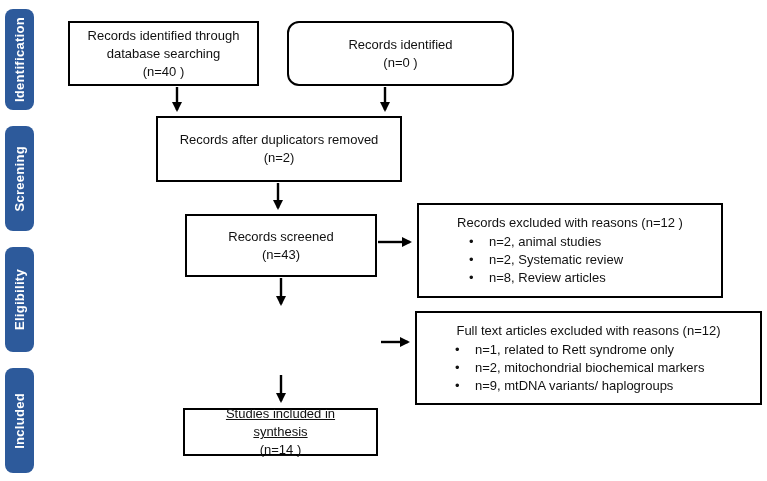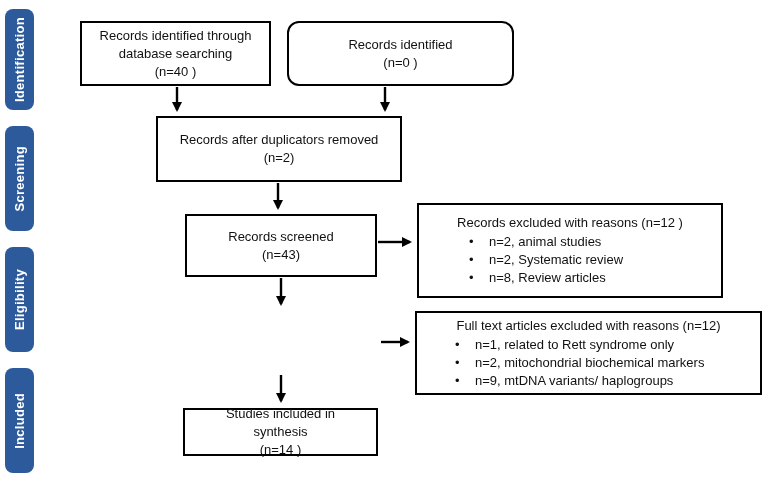--- a/index.html
+++ b/index.html
@@ -61,21 +61,21 @@
   <div class="stage" style="top:126px; height:105px; background:#2d5a9b;">
     <span>Screening</span>
   </div>
   <div class="stage" style="top:247px; height:105px; background:#2d5a9b;">
     <span>Eligibility</span>
   </div>
   <div class="stage" style="top:368px; height:105px; background:#2d5a9b;">
     <span>Included</span>
   </div>
 
-  <div class="box" style="left:80px; top:21px; width:191px; height:65px;">
+  <div class="box" style="left:68px; top:21px; width:191px; height:65px;">
     <div>Records identified through</div>
     <div>database searching</div>
     <div>(n=40 )</div>
   </div>
 
   <div class="box" style="left:287px; top:21px; width:227px; height:65px;border-radius:12px;">
     <div>Records identified</div>
     <div>(n=0 )</div>
   </div>
 
@@ -92,28 +92,28 @@
   <div class="reason-box" style="left:417px; top:203px; width:306px; height:95px;">
     <div class="reason-title">Records excluded with reasons (n=12 )</div>
     <ul class="reasons" style="margin-left:50px;">
       <li>n=2, animal studies</li>
       <li>n=2, Systematic review</li>
       <li>n=8, Review articles</li>
     </ul>
   </div>
 
 
-  <div class="reason-box" style="left:415px; top:311px; width:347px; height:84px;">
+  <div class="reason-box" style="left:415px; top:311px; width:347px; height:94px;">
     <div class="reason-title">Full text articles excluded with reasons (n=12)</div>
     <ul class="reasons" style="margin-left:38px;">
       <li>n=1, related to Rett syndrome only</li>
       <li>n=2, mitochondrial biochemical markers</li>
       <li>n=9, mtDNA variants/ haplogroups</li>
     </ul>
   </div>
 
-  <div class="box" style="left:183px; top:408px; width:195px; height:48px;">
+  <div class="box" style="left:183px; top:408px; width:195px; height:48px;text-decoration:underline;">
     <div>Studies included in</div>
     <div>synthesis</div>
     <div>(n=14 )</div>
   </div>
 
 </div>
 
 </body></html>

